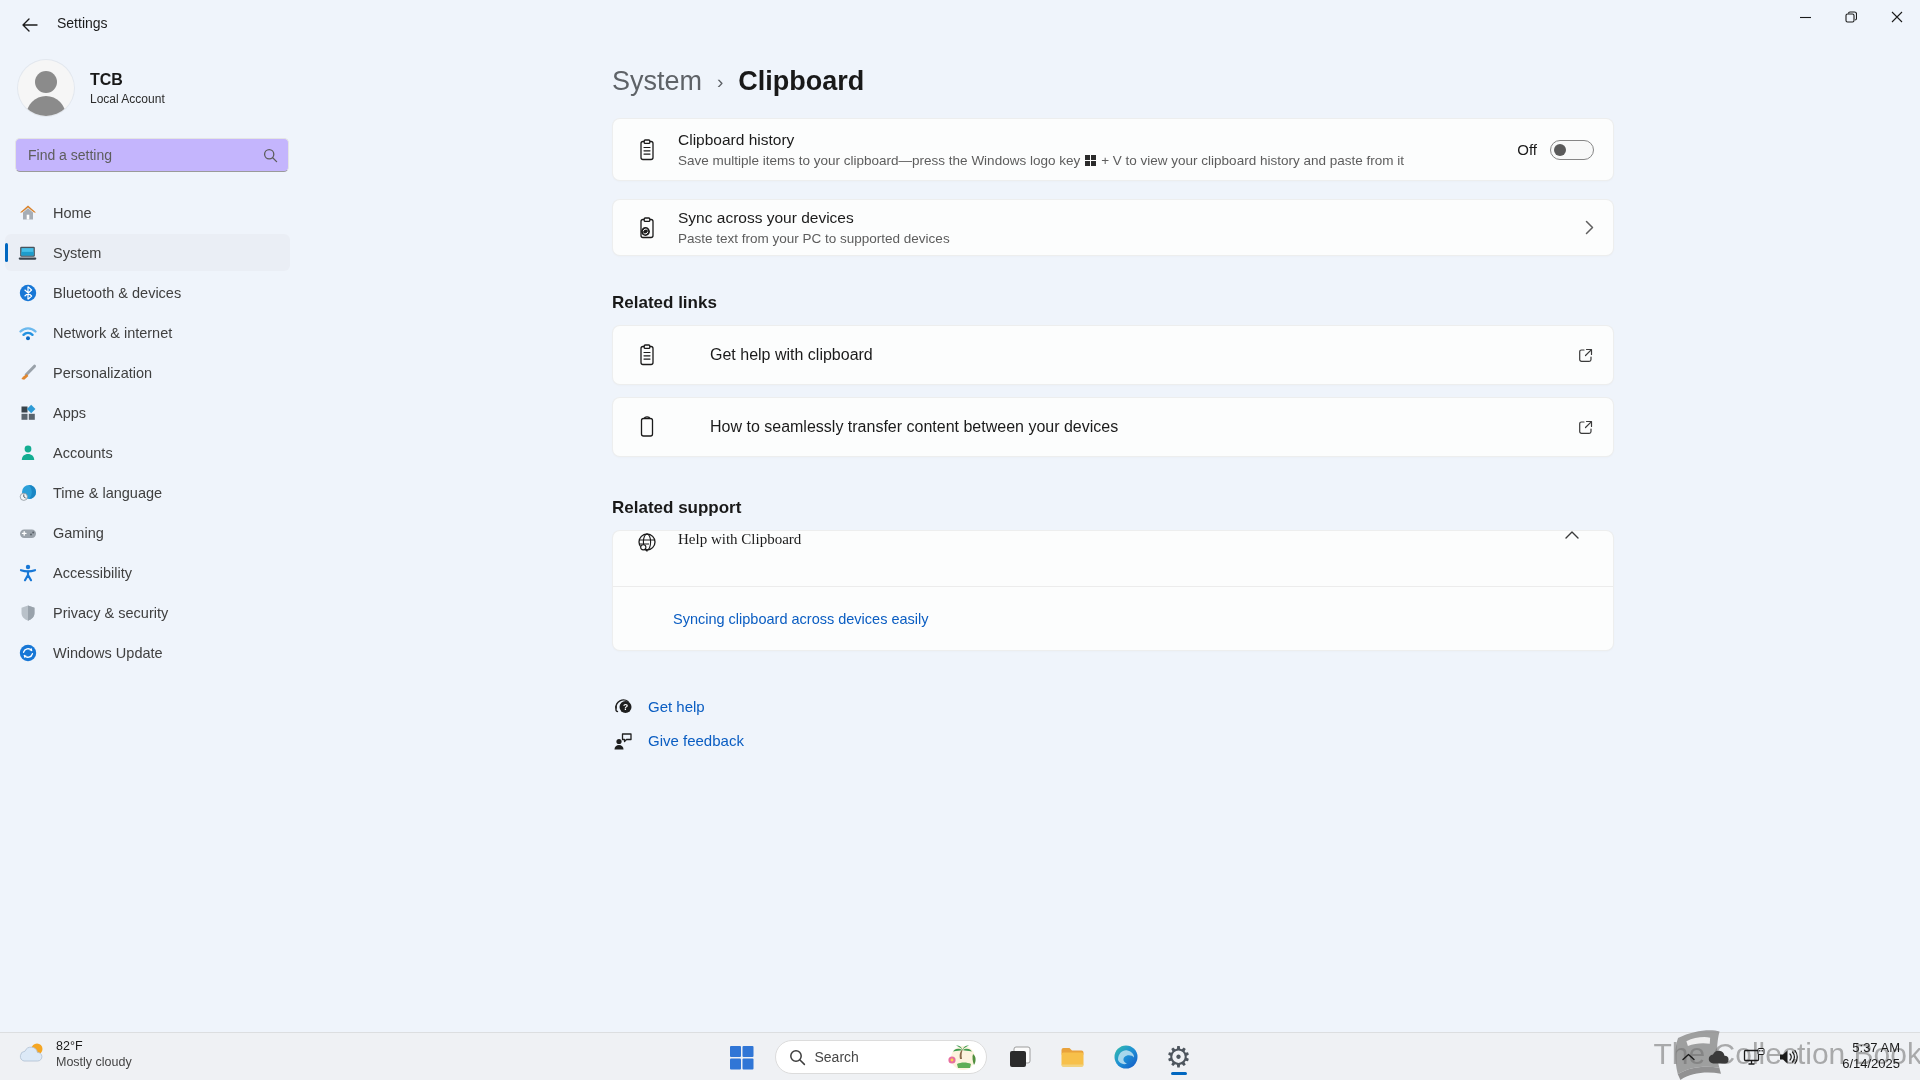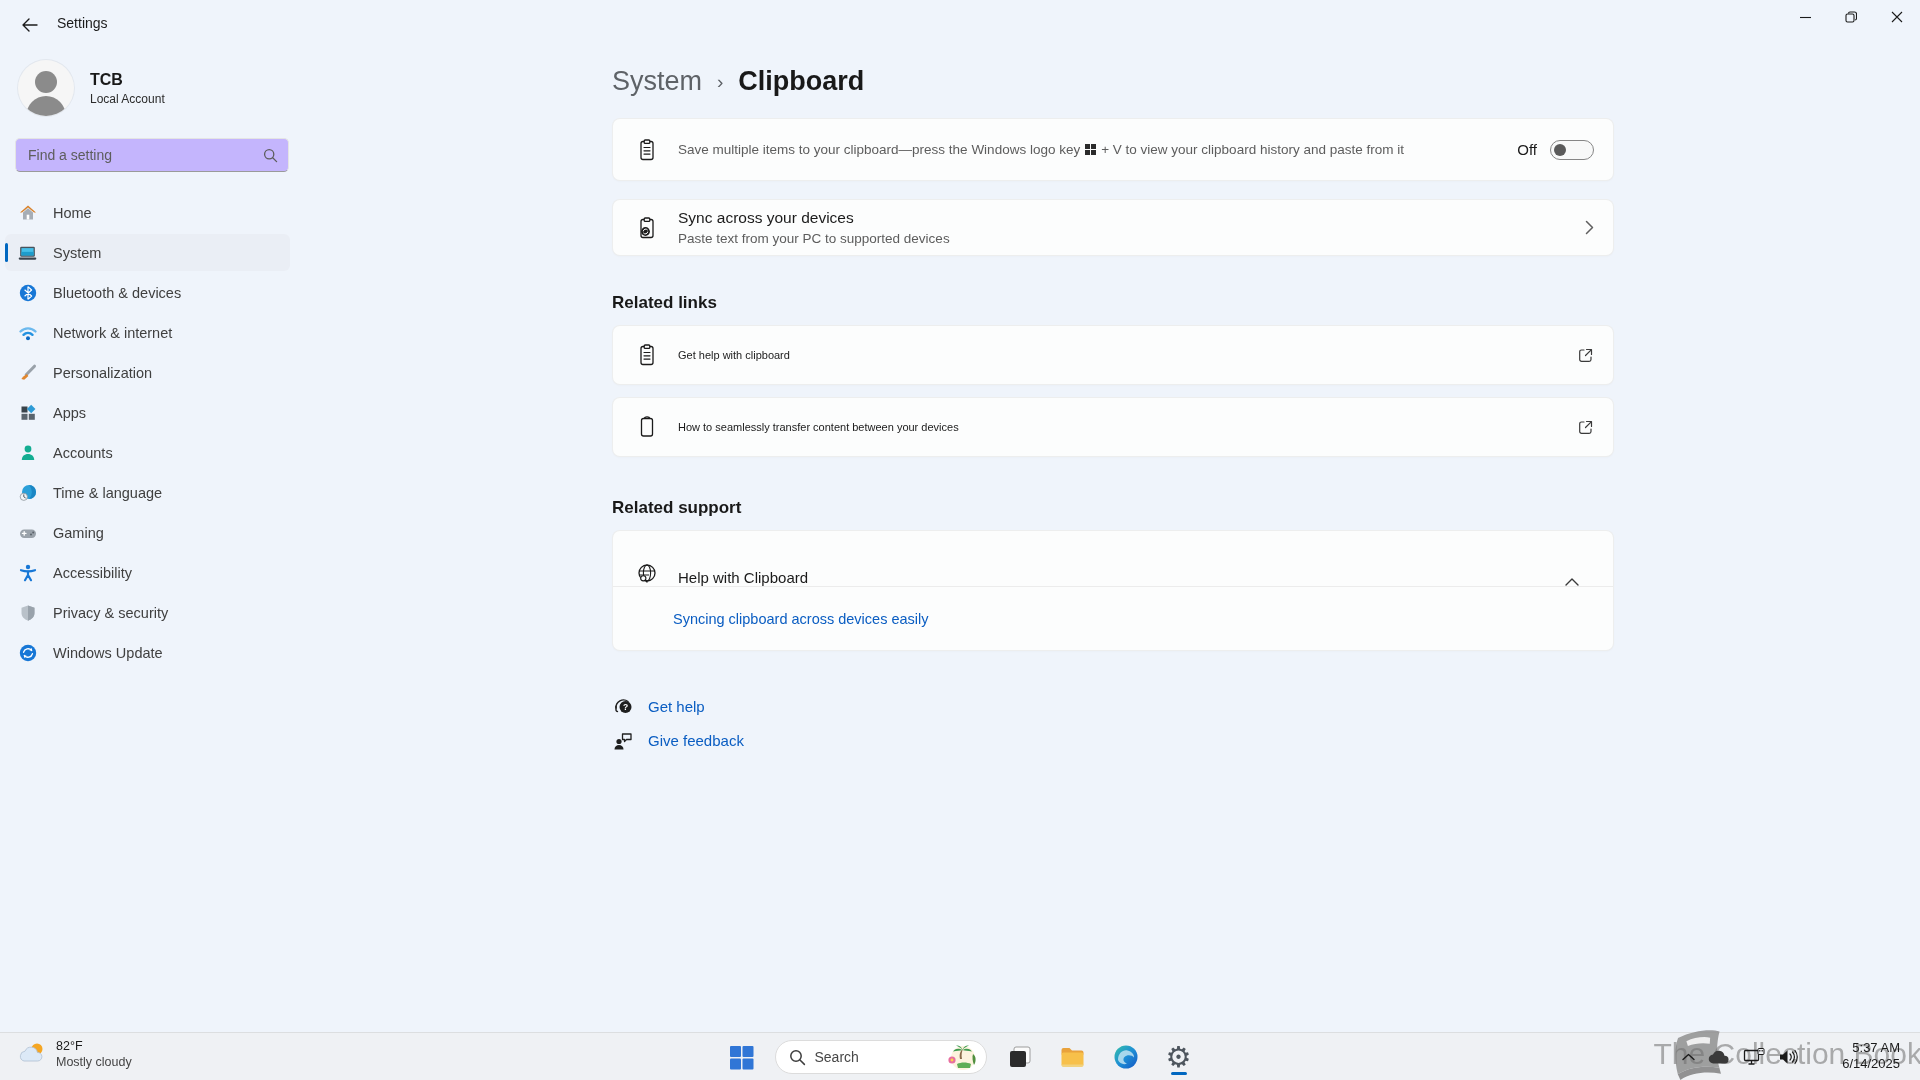--- a/index.html
+++ b/index.html
@@ -71,25 +71,25 @@
   .toggle .knob { position:absolute; left:3px; top:3px; width:12px; height:12px; border-radius:50%; background:#5a5a5a; }
 
   .clear-btn { width:128px; height:38px; border-radius:5px; background:#fdfdfd;
     border:1px solid #ebebeb; font-size:14.5px; color:#a0a0a0; display:flex; align-items:center; justify-content:center; }
 
   .section-heading { font-size:17px; font-weight:700; color:#191919; }
   .h-links { margin-top:37px; }
   .h-support { margin-top:41px; }
 
   .card-link { margin-top:12px; height:60px; cursor:pointer; }
-  .card-link .title { font-size:11px; }
+  .card-link .title { font-size:16px;margin-left:32px; }
 
   .support-card { background:#fcfdfd; border:1px solid rgba(0,0,0,0.06); border-radius:8px; margin-top:12px;
     box-shadow:0 1px 2px rgba(0,0,0,0.02); }
-  .support-head { height:55px; display:flex; align-items:flex-end; padding:0 34px 0 22px; cursor:pointer; }
+  .support-head { height:55px; display:flex; align-items:flex-start; padding:0 34px 0 22px; cursor:pointer;font-family:Liberation Serif, serif; }
   .support-head .ic { width:24px; flex:0 0 24px; margin-right:19px; }
   .support-head .title { font-size:15px; color:#1b1b1b; }
   .support-body { border-top:1px solid #ececec; height:64px; display:flex; align-items:center; padding-left:60px; }
   .support-link { font-size:14.5px; color:#0a5dc2; cursor:pointer; }
 
   .footer-links { margin-top:42px; }
   .f-row { display:flex; align-items:center; gap:14px; height:27px; margin-bottom:7px; cursor:pointer; }
   .f-row .lnk { font-size:15px; color:#0a5dc2; }
 
   
@@ -305,20 +305,21 @@
 
   <div class="card card-history">
     <span class="ic">
       <svg width="24" height="24" viewBox="0 0 24 24">
         <rect x="6" y="3.5" width="12" height="18" rx="2" stroke="#1b1b1b" stroke-width="1.3" fill="none"></rect>
         <rect x="9.2" y="2" width="5.6" height="3.4" rx="1" fill="#fcfdfd" stroke="#1b1b1b" stroke-width="1.3"></rect>
         <path d="M9 9.5 H15 M9 12.8 H15 M9 16.1 H15" stroke="#1b1b1b" stroke-width="1.2" stroke-linecap="round"></path>
       </svg>
     </span>
     <div class="txt">
+      <div class="title">Clipboard history</div>
       <div class="desc">
         <span>Save multiple items to your clipboard—press the Windows logo key</span>
         <svg style="margin:0 5px" width="11" height="11" viewBox="0 0 11 11">
           <rect x="0" y="0" width="5" height="5" fill="#2b2b2b"></rect>
             <rect x="6" y="0" width="5" height="5" fill="#2b2b2b"></rect>
           <rect x="0" y="6" width="5" height="5" fill="#2b2b2b"></rect>
             <rect x="6" y="6" width="5" height="5" fill="#2b2b2b"></rect>
         </svg>
         <span>+ V to view your clipboard history and paste from it</span>
       </div>

